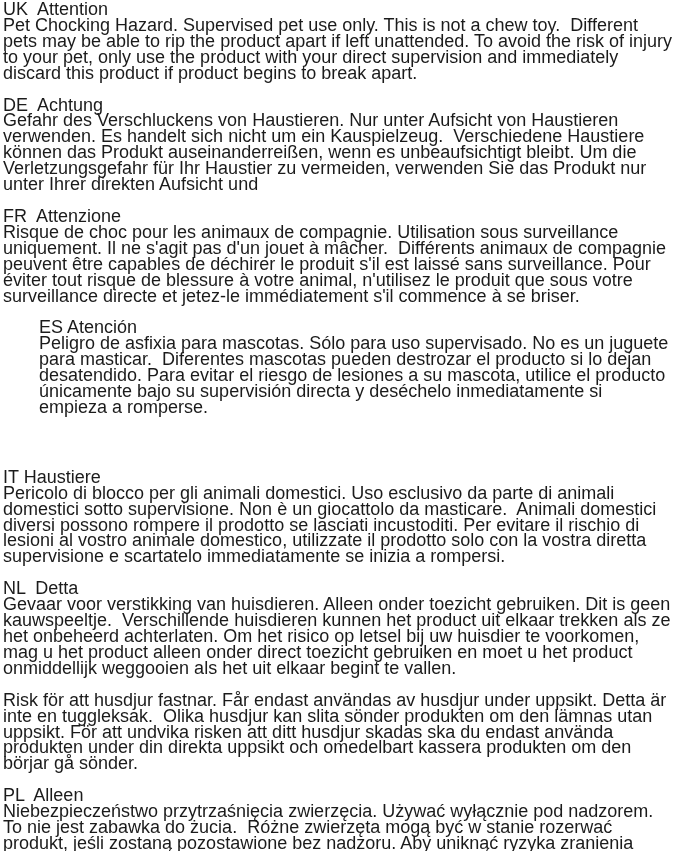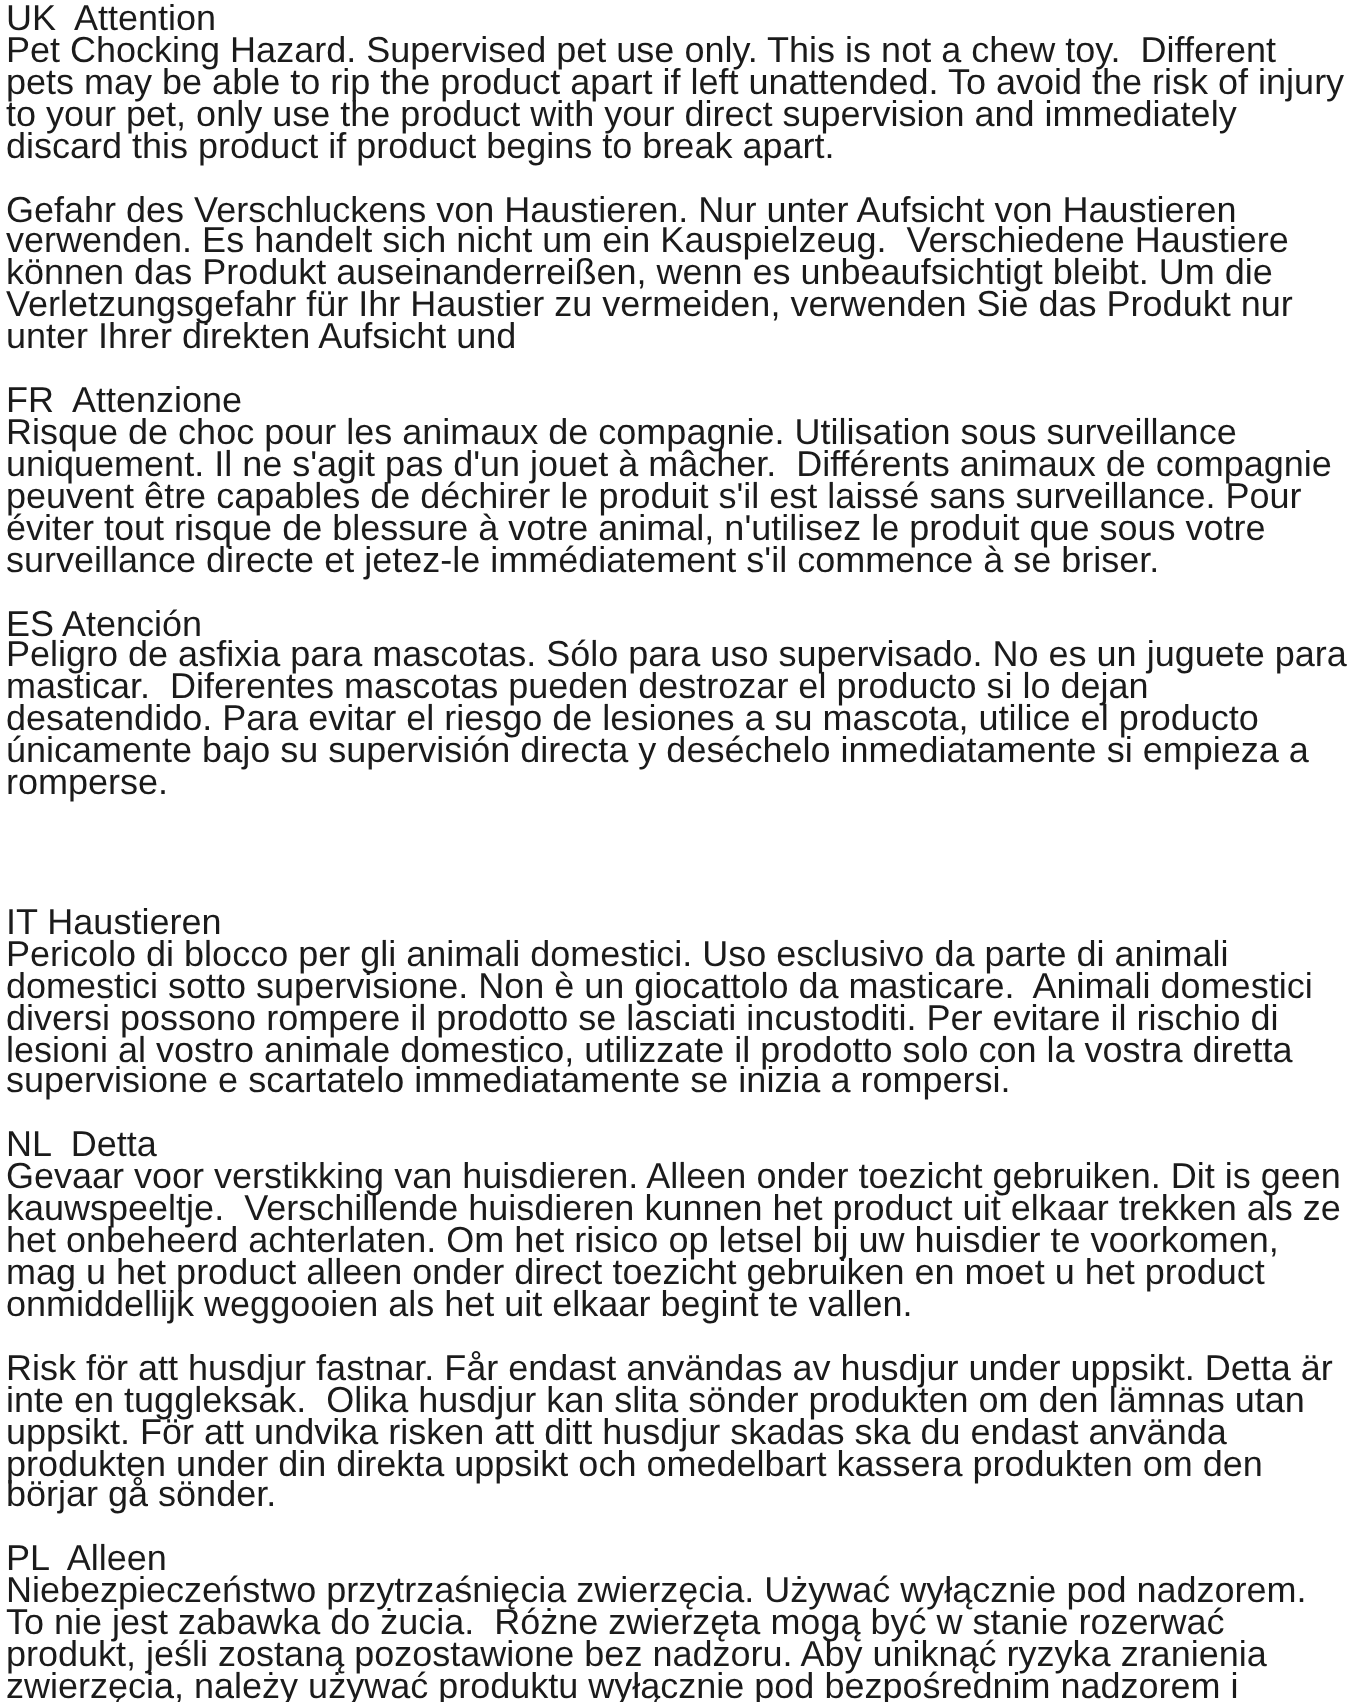--- a/index.html
+++ b/index.html
@@ -17,53 +17,55 @@
     color: #1b1b1b;
     padding: 2px 4px 0 3px;
     box-sizing: border-box;
     width: 679px;
   }
   .section {
     margin: 0 0 16px 0;
   }
   .section.extra-gap {
     margin-bottom: 54px;
+    margin-left: 36px;
   }
   .heading, .body-text {
     white-space: pre-wrap;
     font-weight: normal;
     margin: 0;
   }
 </style>
 </head>
 <body>
 
 <div class="doc">
 
   <section class="section">
     <div class="heading">UK  Attention</div>
     <div class="body-text">Pet Chocking Hazard. Supervised pet use only. This is not a chew toy.  Different pets may be able to rip the product apart if left unattended. To avoid the risk of injury to your pet, only use the product with your direct supervision and immediately discard this product if product begins to break apart.</div>
   </section>
 
   <section class="section">
+    <div class="heading">DE  Achtung</div>
     <div class="body-text">Gefahr des Verschluckens von Haustieren. Nur unter Aufsicht von Haustieren verwenden. Es handelt sich nicht um ein Kauspielzeug.  Verschiedene Haustiere können das Produkt auseinanderreißen, wenn es unbeaufsichtigt bleibt. Um die Verletzungsgefahr für Ihr Haustier zu vermeiden, verwenden Sie das Produkt nur unter Ihrer direkten Aufsicht und</div>
   </section>
 
   <section class="section">
     <div class="heading">FR  Attenzione</div>
     <div class="body-text">Risque de choc pour les animaux de compagnie. Utilisation sous surveillance uniquement. Il ne s'agit pas d'un jouet à mâcher.  Différents animaux de compagnie peuvent être capables de déchirer le produit s'il est laissé sans surveillance. Pour éviter tout risque de blessure à votre animal, n'utilisez le produit que sous votre surveillance directe et jetez-le immédiatement s'il commence à se briser.</div>
   </section>
 
   <section class="section extra-gap">
     <div class="heading">ES Atención</div>
     <div class="body-text">Peligro de asfixia para mascotas. Sólo para uso supervisado. No es un juguete para masticar.  Diferentes mascotas pueden destrozar el producto si lo dejan desatendido. Para evitar el riesgo de lesiones a su mascota, utilice el producto únicamente bajo su supervisión directa y deséchelo inmediatamente si empieza a romperse.</div>
   </section>
 
   <section class="section">
-    <div class="heading">IT Haustieren</div>
+    <div class="heading">IT Haustiere</div>
     <div class="body-text">Pericolo di blocco per gli animali domestici. Uso esclusivo da parte di animali domestici sotto supervisione. Non è un giocattolo da masticare.  Animali domestici diversi possono rompere il prodotto se lasciati incustoditi. Per evitare il rischio di lesioni al vostro animale domestico, utilizzate il prodotto solo con la vostra diretta supervisione e scartatelo immediatamente se inizia a rompersi.</div>
   </section>
 
   <section class="section">
     <div class="heading">NL  Detta</div>
     <div class="body-text">Gevaar voor verstikking van huisdieren. Alleen onder toezicht gebruiken. Dit is geen kauwspeeltje.  Verschillende huisdieren kunnen het product uit elkaar trekken als ze het onbeheerd achterlaten. Om het risico op letsel bij uw huisdier te voorkomen, mag u het product alleen onder direct toezicht gebruiken en moet u het product onmiddellijk weggooien als het uit elkaar begint te vallen.</div>
   </section>
 
   <section class="section">
     <div class="body-text">Risk för att husdjur fastnar. Får endast användas av husdjur under uppsikt. Detta är inte en tuggleksak.  Olika husdjur kan slita sönder produkten om den lämnas utan uppsikt. För att undvika risken att ditt husdjur skadas ska du endast använda produkten under din direkta uppsikt och omedelbart kassera produkten om den börjar gå sönder.</div>

